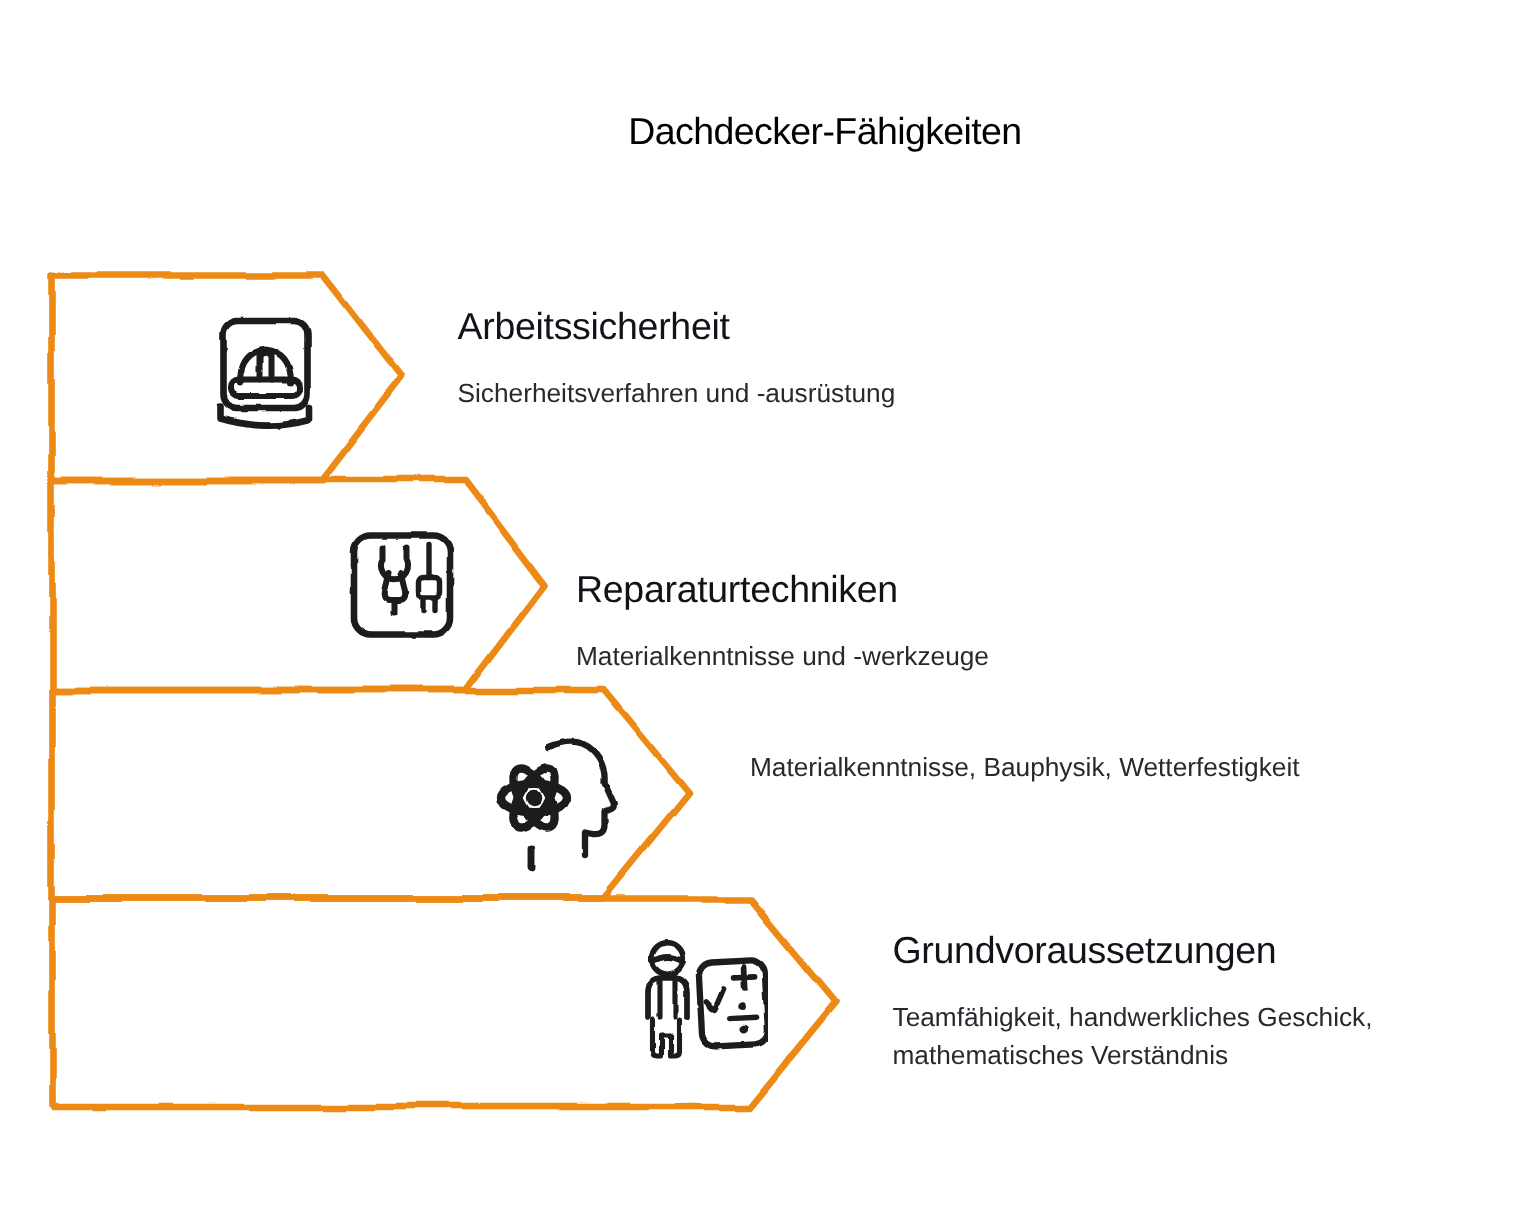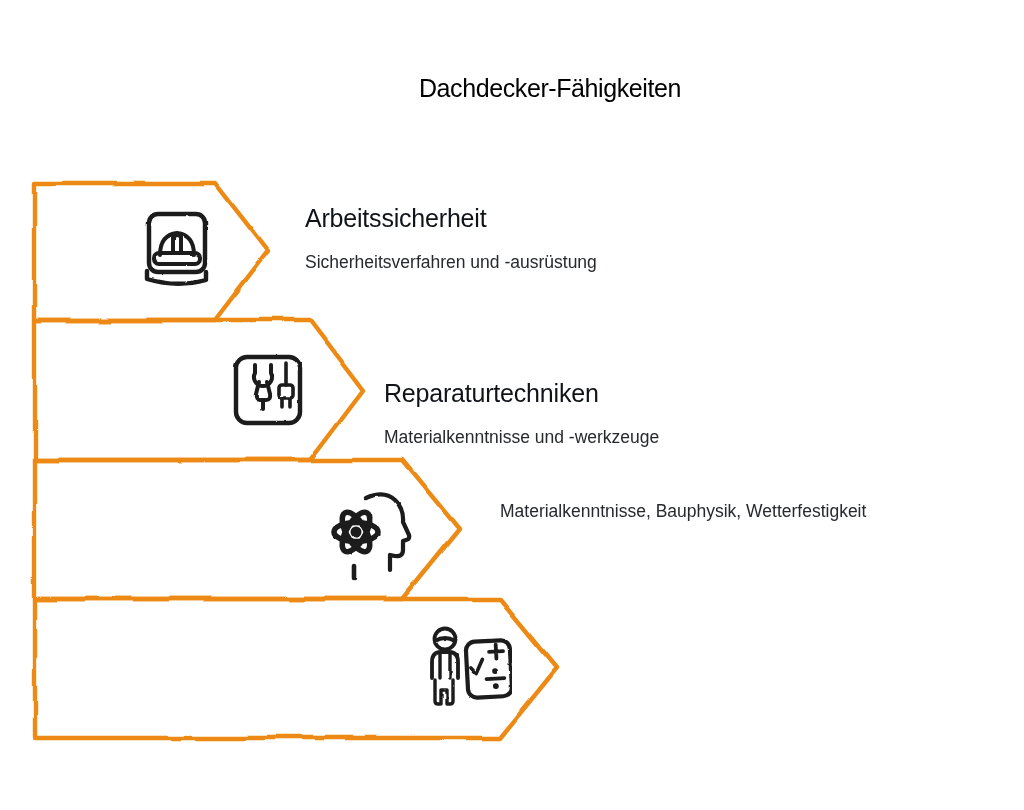--- a/index.html
+++ b/index.html
@@ -145,14 +145,18 @@
 
   <div class="level-text" style="left:384px;top:342px;margin-top:36px;">
     <div class="level-title">Reparaturtechniken</div>
     <div class="level-desc">Materialkenntnisse und -werkzeuge</div>
   </div>
 
   <div class="level-text" style="left:500px;top:482px;">
     <div class="level-desc">Materialkenntnisse, Bauphysik, Wetterfestigkeit</div>
   </div>
 
+  <div class="level-text" style="left:595px;top:619px;">
+    <div class="level-title">Grundvoraussetzungen</div>
+    <div class="level-desc w-370">Teamfähigkeit, handwerkliches Geschick, mathematisches Verständnis</div>
+  </div>
 
 </div>
 
 </body></html>

